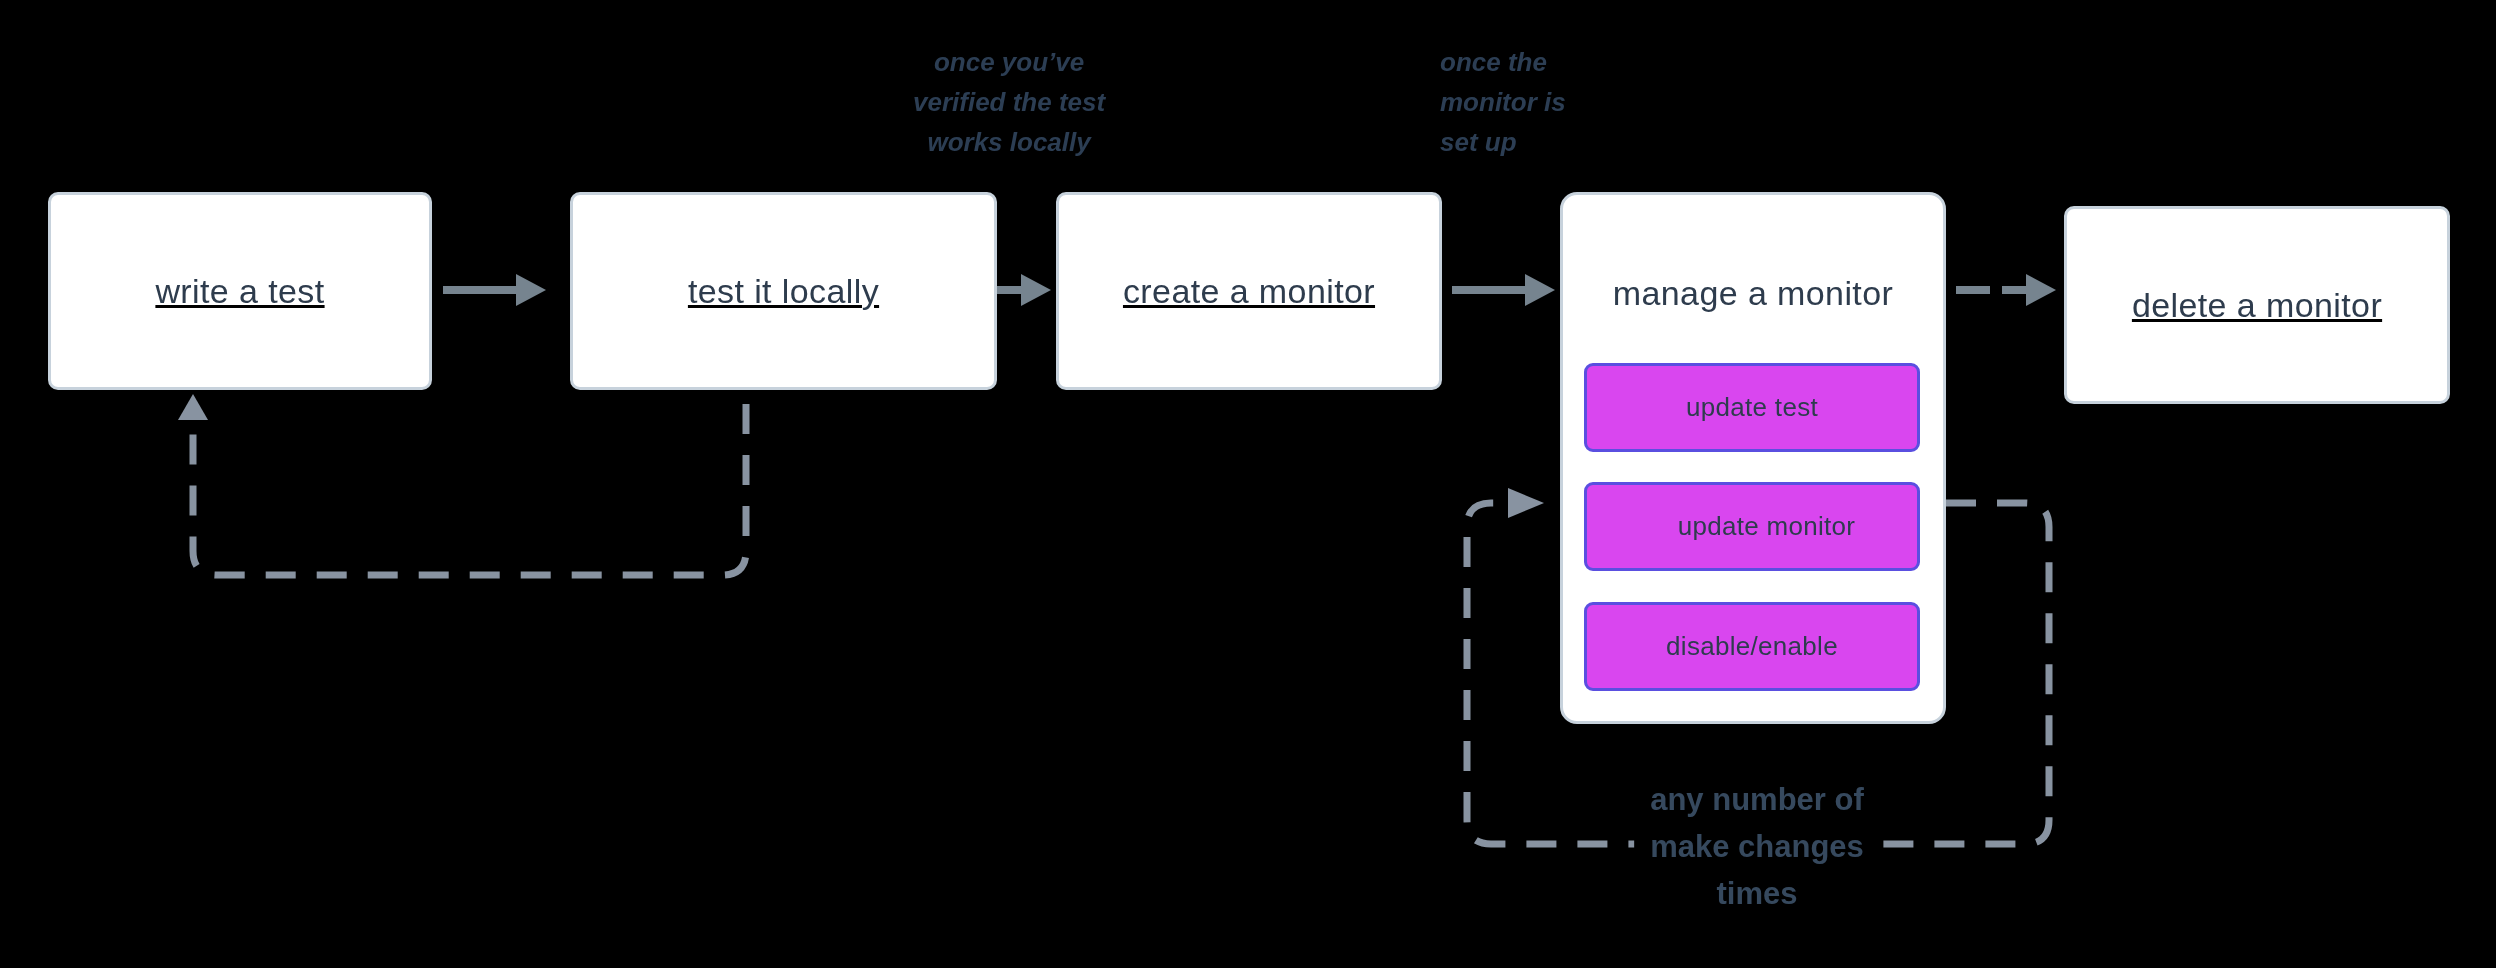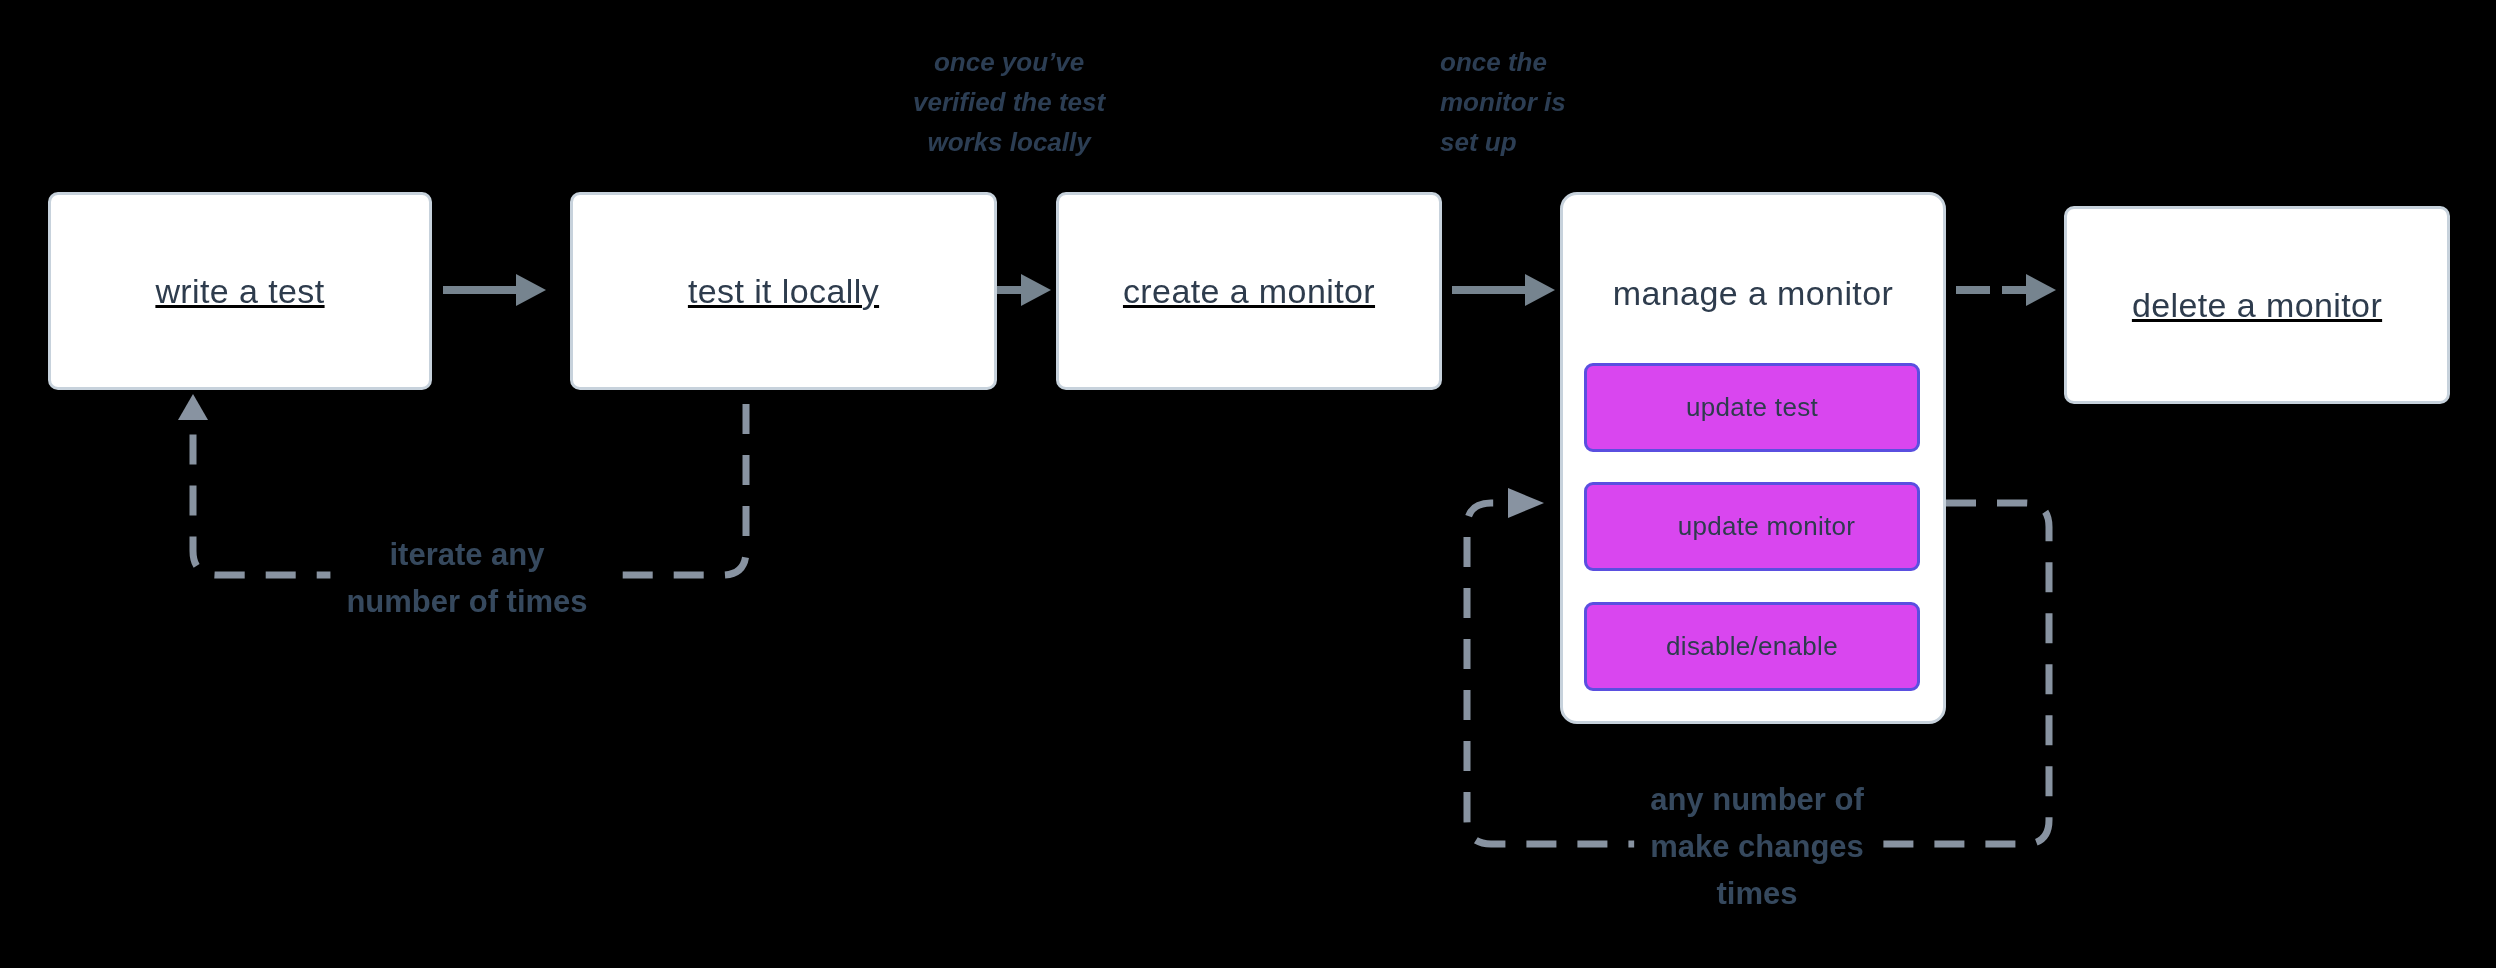--- a/index.html
+++ b/index.html
@@ -131,24 +131,20 @@
     <div>verified the test</div>
     <div>works locally</div>
   </div>
 
   <div class="annotation" style="left:1440px;top:42px;">
     <div>once the</div>
     <div>monitor is</div>
     <div>set up</div>
   </div>
 
-  <div class="loop-label" style="left:467px;top:531px;">
-    <div>iterate any</div>
-    <div>number of times</div>
-  </div>
 
   <div class="loop-label" style="left:1757px;top:776px;">
     <div>any number of</div>
     <div>make changes</div>
     <div>times</div>
   </div>
 
 </div>
 
 </body></html>

